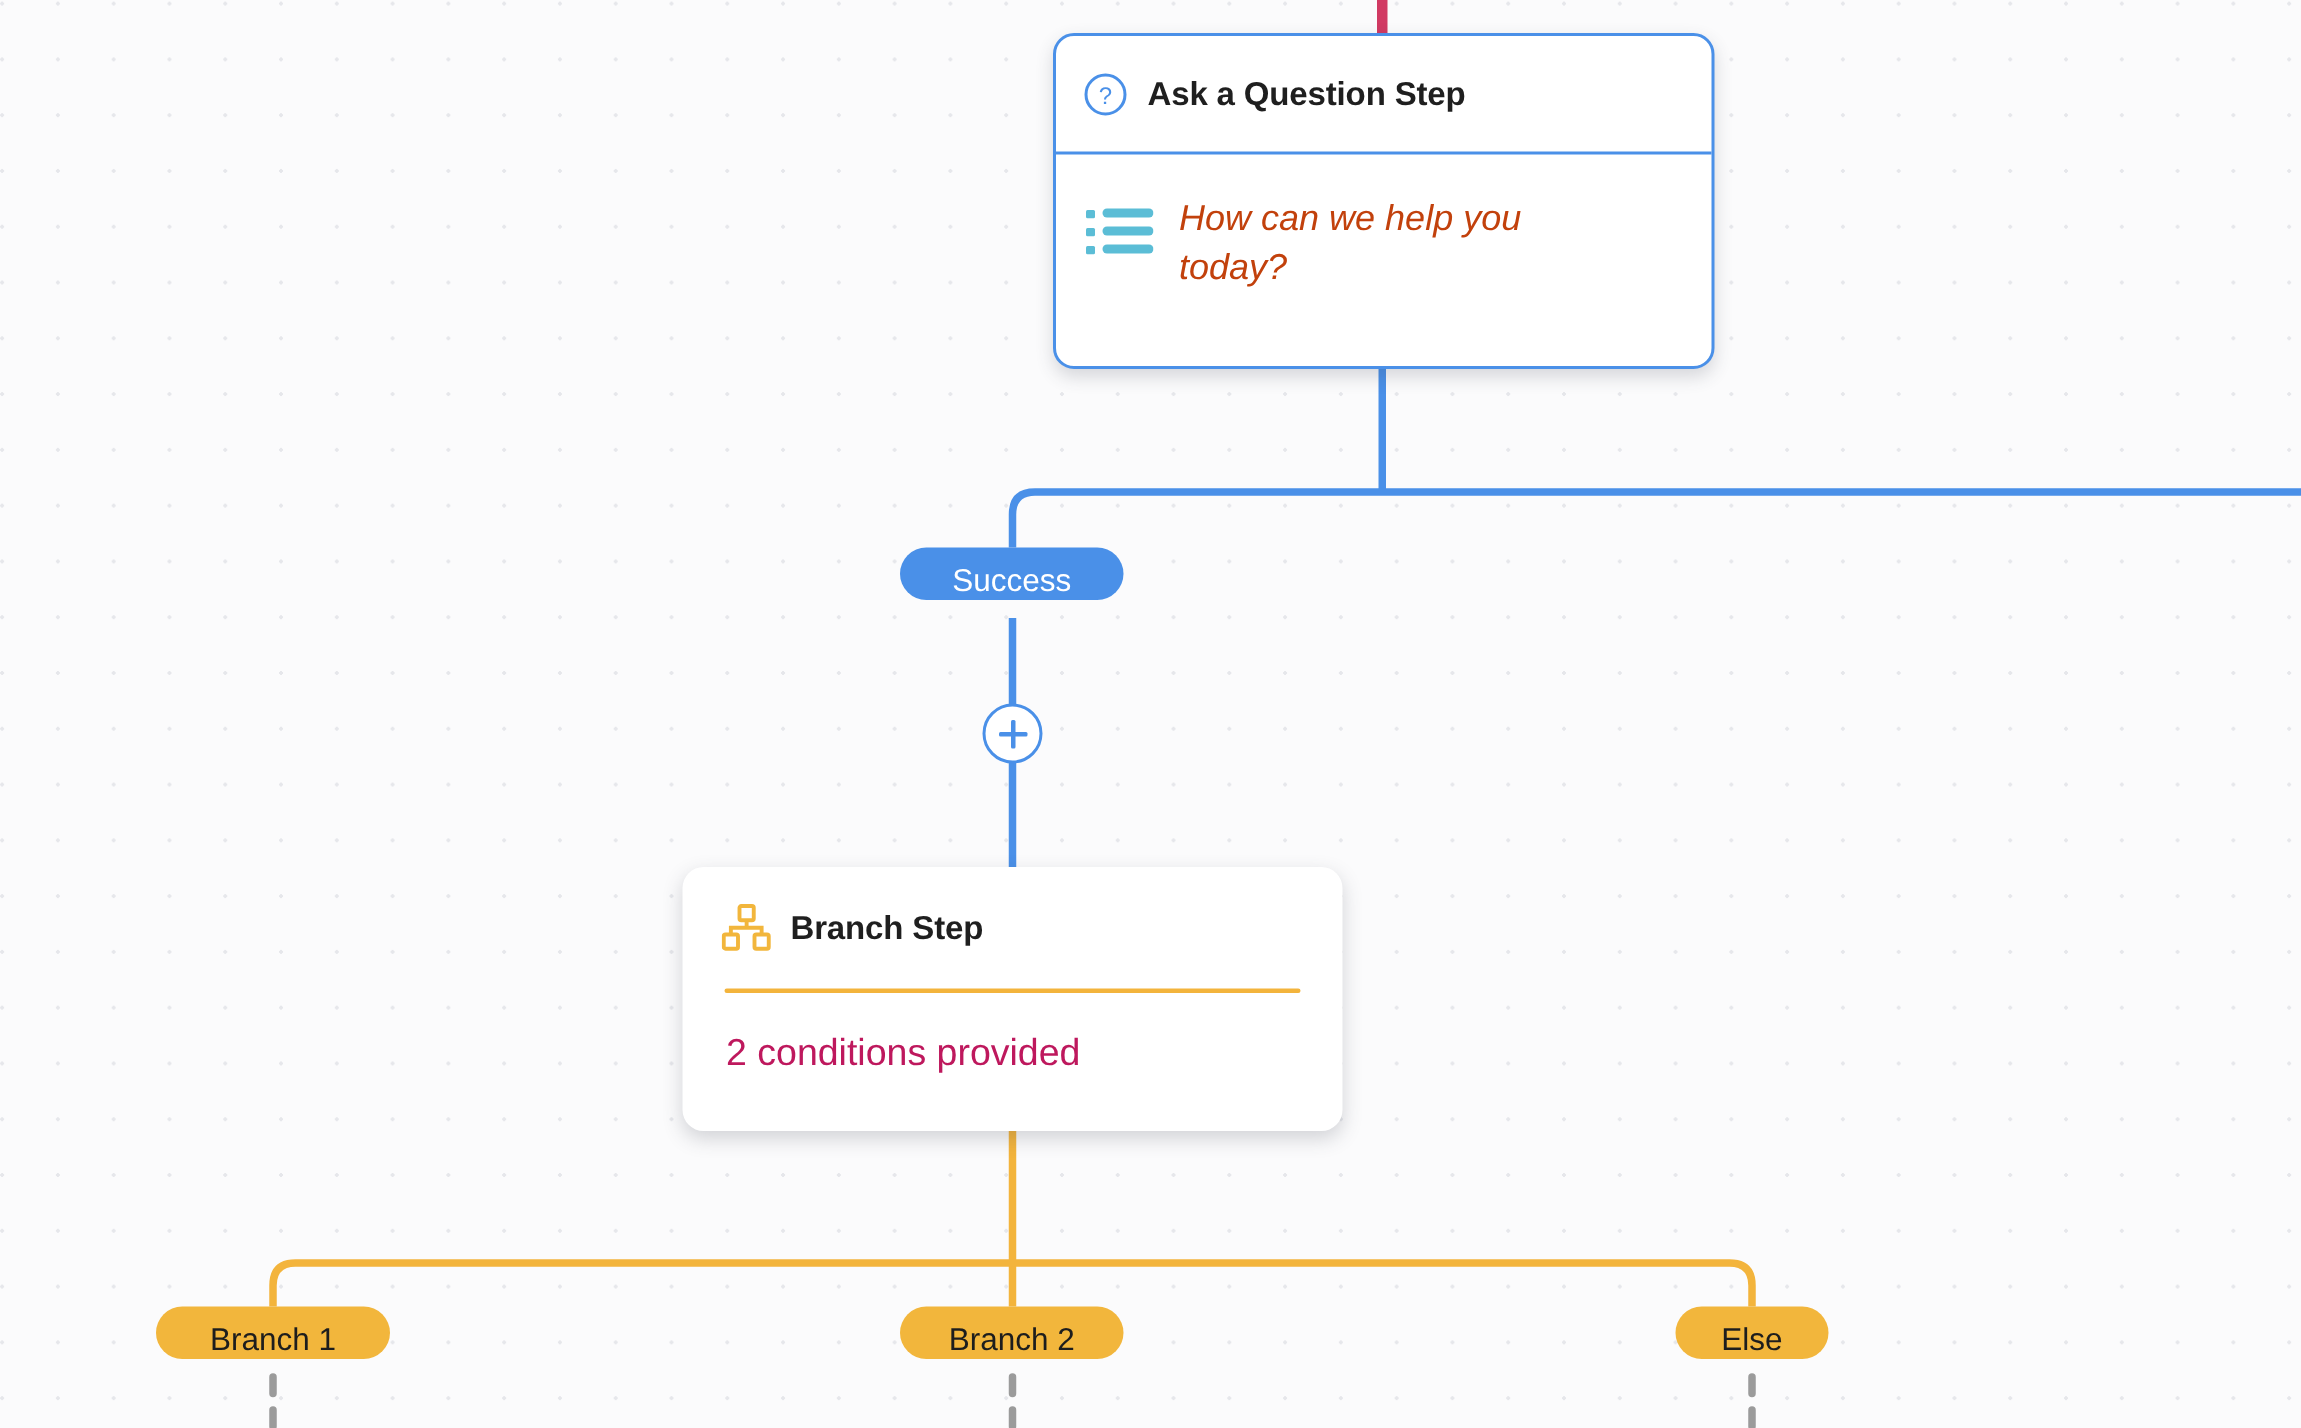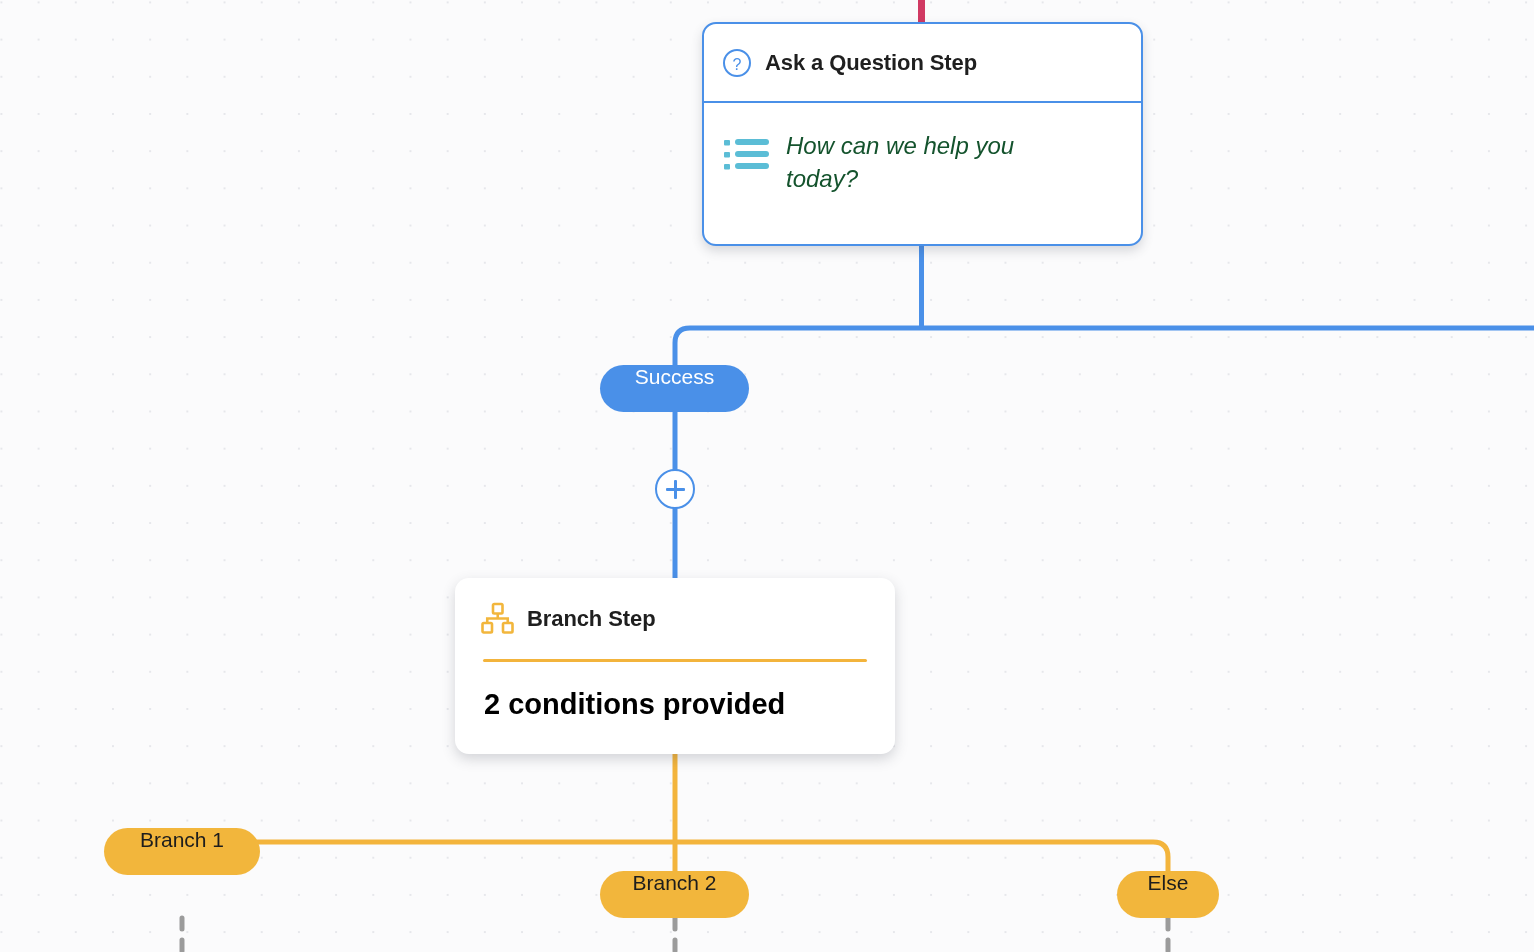--- a/index.html
+++ b/index.html
@@ -75,21 +75,21 @@
     border-bottom: 2px solid #4a90e8;
   }
 
   #question-card .card-body {
     padding: 26px 20px 0 20px;
   }
 
   .question-text {
     font-size: 24px;
     font-style: italic;
-    color: #14532d;
+    color: #c2410c;
     line-height: 1.38;
     max-width: 290px;
   }
 
   
   .qmark-icon {
     width: 30px; height: 30px;
     flex: 0 0 30px;
   }
 
@@ -119,57 +119,56 @@
     background: #f3b43c;
     margin: 0 28px;
     border-radius: 2px;
   }
 
   #branch-card .card-body {
     padding: 26px 0 0 29px;
   }
 
   .branch-sub {
-    font-size: 29px;
-    color: #000000;
+    font-size: 25px;
+    color: #be185d;
     white-space: nowrap;
-    font-weight: bold;
   }
 
   .hierarchy-icon {
     width: 33px; height: 33px;
     flex: 0 0 33px;
   }
 
   
   .pill {
     position: absolute;
     display: flex;
-    align-items: flex-start;
+    align-items: flex-end;
     justify-content: center;
     border-radius: 999px;
     white-space: nowrap;
     font-size: 21px;
-    height: 47px;
+    height: 35px;
   }
 
   .pill-success {
     background: #4a90e8;
     color: #ffffff;
     left: 600px;
     top: 365px;
     width: 149px;
   }
 
   .pill-branch {
     background: #f2b63c;
     color: #1d1d1d;
   }
 
-  #pill-branch-1 { left: 104px; top: 828px; width: 156px; }
+  #pill-branch-1 { left: 104px; top: 871px; width: 156px; }
   #pill-branch-2 { left: 600px; top: 871px; width: 149px; }
   #pill-else     { left: 1117px; top: 871px; width: 102px; }
 
   
   #add-step-button {
     position: absolute;
     left: 655px;
     top: 469px;
     width: 40px;
     height: 40px;

